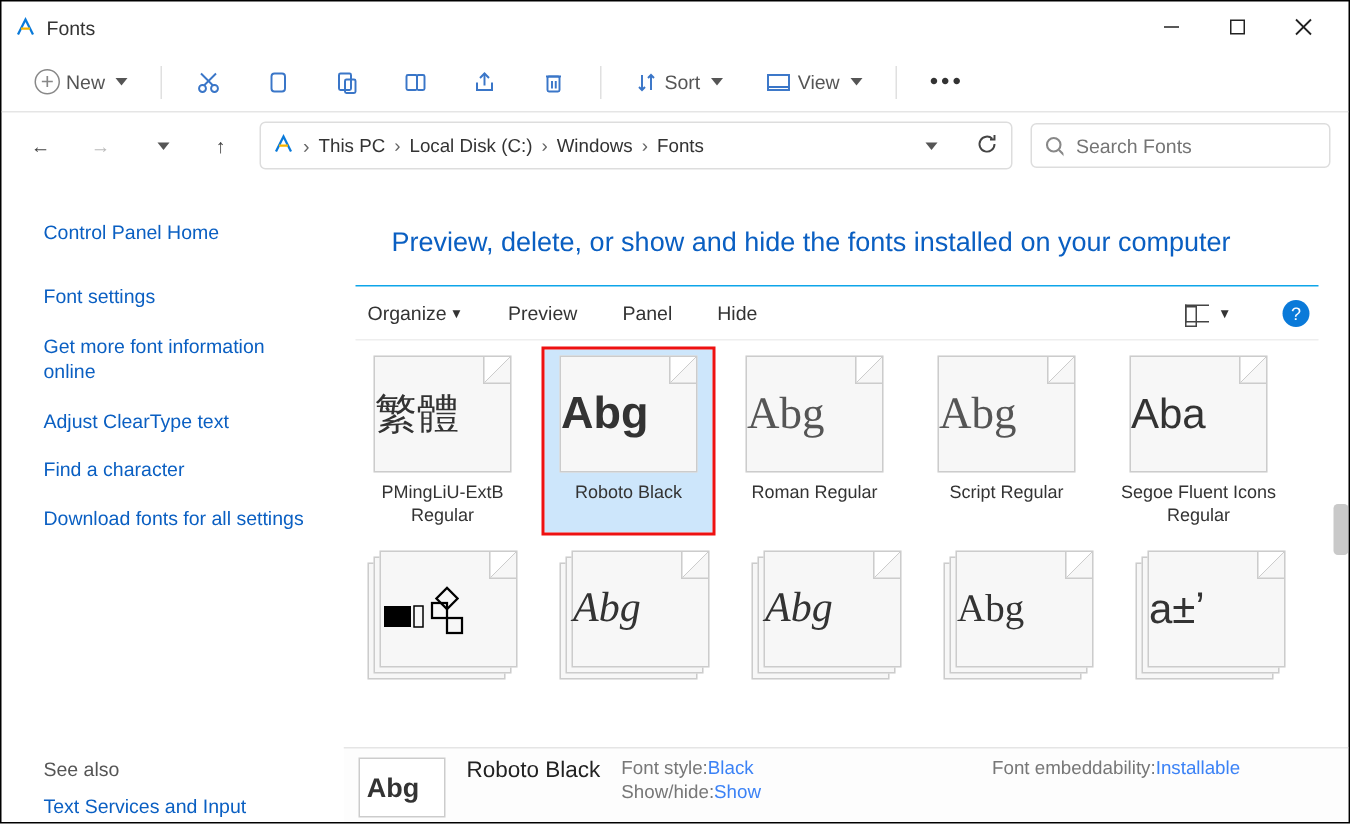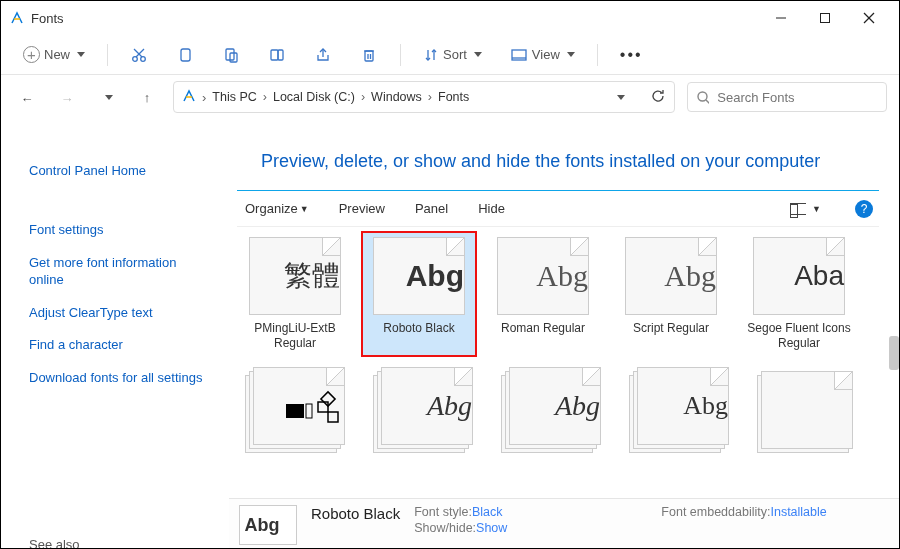--- a/index.html
+++ b/index.html
@@ -20,35 +20,35 @@
 .nav .arrow { width: 28px; height: 28px; display: flex; align-items: center; justify-content: center; color: #444; }
 .addressbar { flex: 1; height: 32px; border: 1px solid #ddd; border-radius: 4px; display: flex; align-items: center; padding: 0 8px; gap: 6px; }
 .addressbar .crumb { display: flex; align-items: center; gap: 6px; font-size: 12.5px; }
 .addressbar .chev { color: #666; }
 .addressbar .spacer { flex: 1; }
 .searchbox { width: 200px; height: 30px; border: 1px solid #ddd; border-radius: 4px; display: flex; align-items: center; padding: 0 8px; gap: 8px; color: #888; }
 .searchbox input { border: none; outline: none; font-size: 13px; width: 100%; color: #888; }
 
 .body-area { position: absolute; top: 122px; bottom: 0; left: 0; right: 0; display: flex; }
 .sidebar { width: 228px; padding: 24px 18px 12px 28px; font-size: 13px; overflow: hidden; }
-.sidebar a { color: #0a5fc2; text-decoration: none; display: block; margin-bottom: 16px; line-height: 1.3; cursor: pointer; margin-top: 16px; }
+.sidebar a { color: #0a5fc2; text-decoration: none; display: block; margin-bottom: 16px; line-height: 1.3; cursor: pointer; }
 .sidebar .seealso-hd { color: #555; margin-top: 150px; margin-bottom: 10px; }
 .main { flex: 1; padding: 8px 20px 0 8px; position: relative; overflow:hidden;}
 .main .heading { color: #0a5fc2; font-size: 18px; font-weight: 400; margin: 20px 0 18px 24px; }
 .action-row { display: flex; align-items: center; gap: 26px; padding: 4px 6px; border-top:1px solid #0ea5e9;border-bottom:1px solid #eee; }
 .action-row .act { color: #333; font-size: 13px; padding: 6px 2px; display:flex;align-items:center;}
 .action-row .spacer{flex:1}
 .layout-icon{width:16px;height:12px;border:1.3px solid #444;border-right:none;display:inline-block;margin-right:2px;}
 .layout-icon::after{content:"";display:inline-block;width:6px;height:12px;border:1.3px solid #444;border-left:1px solid #444;vertical-align:top;margin-left:-1px}
 .help-badge{width:18px;height:18px;border-radius:50%;background:#0a7ad9;color:#fff;display:flex;align-items:center;justify-content:center;font-size:12px;margin-left:6px}
 
 .font-grid { display: flex; flex-wrap: wrap; gap: 16px; padding: 10px 2px; }
 .font-cell { width: 112px; text-align: center; font-size: 12px; }
 .font-cell.sel { background: #cde6fb; outline: 2px solid #e11; padding:4px 4px 8px;margin:-4px; }
-.tile { width: 92px; height: 78px; margin: 0 auto 6px; background: #f7f7f7; border: 1px solid #ccc; position: relative; display: flex; align-items: center; justify-content: flex-end; font-size: 27px; font-family: serif; }
+.tile { width: 92px; height: 78px; margin: 0 auto 6px; background: #f7f7f7; border: 1px solid #ccc; position: relative; display: flex; align-items: center; justify-content: flex-start; font-size: 27px; font-family: serif; }
 .tile .dogear { position: absolute; top: 0; right: 0; width: 18px; height: 18px; background: linear-gradient(135deg, #fff 48%, #ccc 50%, #f7f7f7 52%); border-left:1px solid #ccc;border-bottom:1px solid #ccc; }
 .stack{position:relative;width:100px;height:86px;margin:0 auto 6px}
 .stack .tile{position:absolute;}
 .stack .t3{top:8px;left:0}
 .stack .t2{top:4px;left:4px}
 .stack .t1{top:0;left:8px;z-index:2}
 .font-cell .name { line-height: 1.25; }
 
 .details { position: absolute; left: 0; right: 0; bottom: 0; height: 50px; border-top: 1px solid #e5e5e5; background: #fdfdfd; display: flex; align-items: flex-start; padding: 6px 10px; gap: 14px; font-size: 12.5px; }
 .details .thumb { width: 58px; height: 40px; border: 1px solid #ccc; background: #fff; display: flex; align-items: center; justify-content: center; font-weight: bold; font-size: 18px; position:relative;}
@@ -338,20 +338,24 @@
           </div>
         </div>
         <div class="font-cell">
           <div class="stack">
             <div class="tile t3">
               <div class="dogear"></div>
             </div>
             <div class="tile t2">
               <div class="dogear"></div>
             </div>
+            <div class="tile t1">
+              <span style="font-family:Arial;font-size:28px">a±ʼ</span>
+              <div class="dogear"></div>
+            </div>
           </div>
         </div>
       </div>
 
     <div class="scroll-hint"></div>
 
     <div class="details">
       <div class="thumb">
           <span>Abg</span>
           <div class="dogear"></div>

